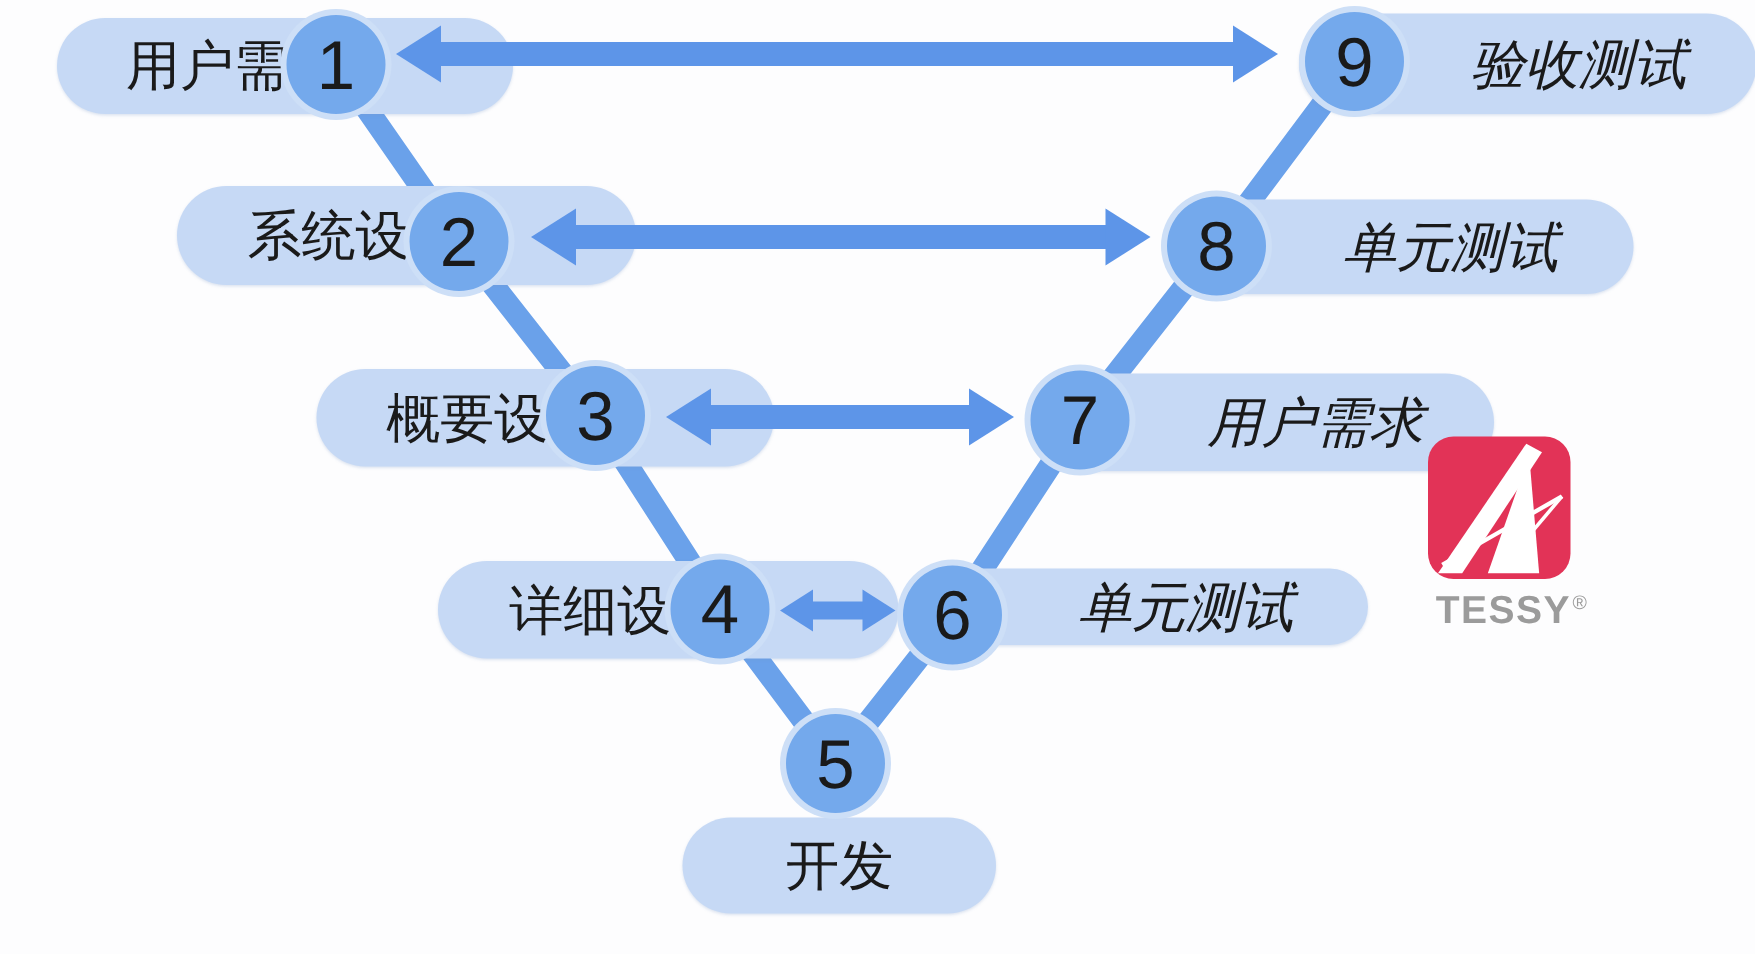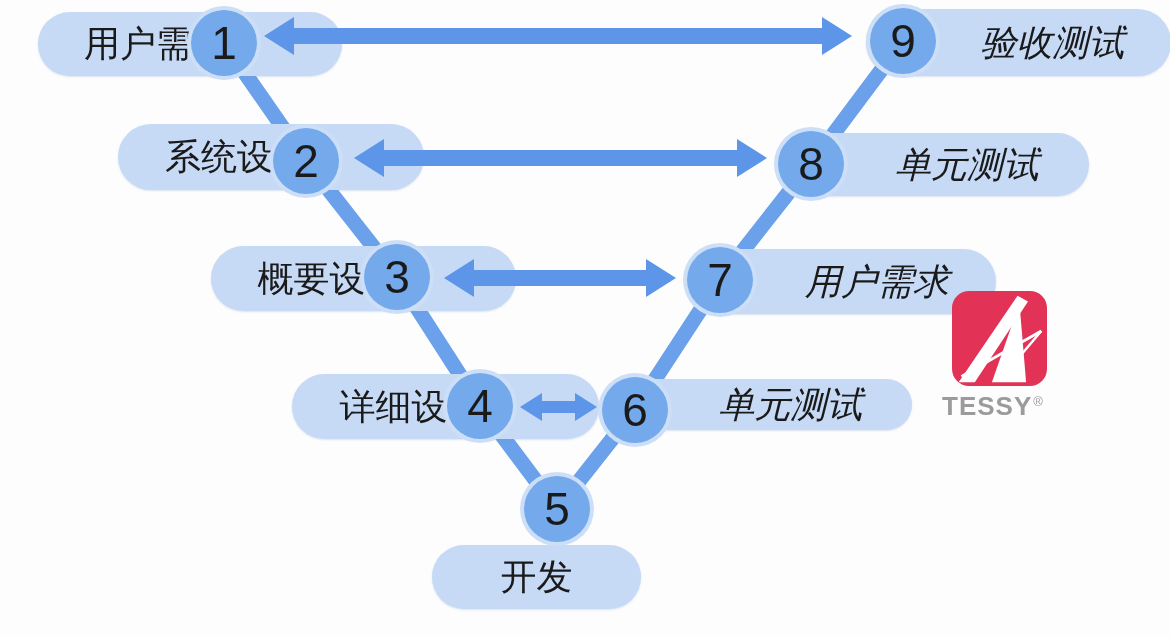--- a/index.html
+++ b/index.html
@@ -49,21 +49,21 @@
   .arrow-line.small{stroke-width:12;}
   .arrow-head{fill:var(--arrow,#5d95e8);}
 
   .logo-box{
     position:absolute;z-index:5;left:952px;top:291px;width:95px;height:95px;
     background:var(--logo-background,#e23357);border-radius:17px;
   }
   .logo-box svg{display:block;width:100%;height:100%;}
   .logo-text{
     position:absolute;z-index:5;left:942px;top:391px;width:116px;
-    text-align:left;color:var(--logo-text,#9b9b9b);
+    text-align:right;color:var(--logo-text,#9b9b9b);
     font-size:26px;font-weight:700;letter-spacing:1px;line-height:1.2;
   }
   .logo-text .reg{font-size:13px;font-weight:400;position:relative;top:-9px;left:1px;}
 </style>
 </head>
 <body>
 
 <div class="stage">
 
   <svg class="layer" width="1170" height="636" viewBox="0 0 1170 636">
@@ -77,21 +77,21 @@
   <div class="pill left-side" style="left:118px;top:124px;width:222px;height:66px;">
     <span>系统设计</span>
   </div>
   <div class="pill left-side" style="left:211px;top:246px;width:221px;height:65px;">
     <span>概要设计</span>
   </div>
   <div class="pill left-side" style="left:292px;top:374px;width:223px;height:65px;">
     <span>详细设计</span>
   </div>
 
-  <div class="pill center" style="left:432px;top:545px;width:209px;height:64px;">
+  <div class="pill center" style="left:455px;top:545px;width:209px;height:64px;">
     <span>开发</span>
   </div>
 
   <div class="pill right-side" style="left:601px;top:379px;width:227px;height:51px;">
     <span>单元测试</span>
   </div>
   <div class="pill right-side" style="left:690px;top:249px;width:222px;height:65px;">
     <span>用户需求</span>
   </div>
   <div class="pill right-side" style="left:777px;top:133px;width:228px;height:63px;">

